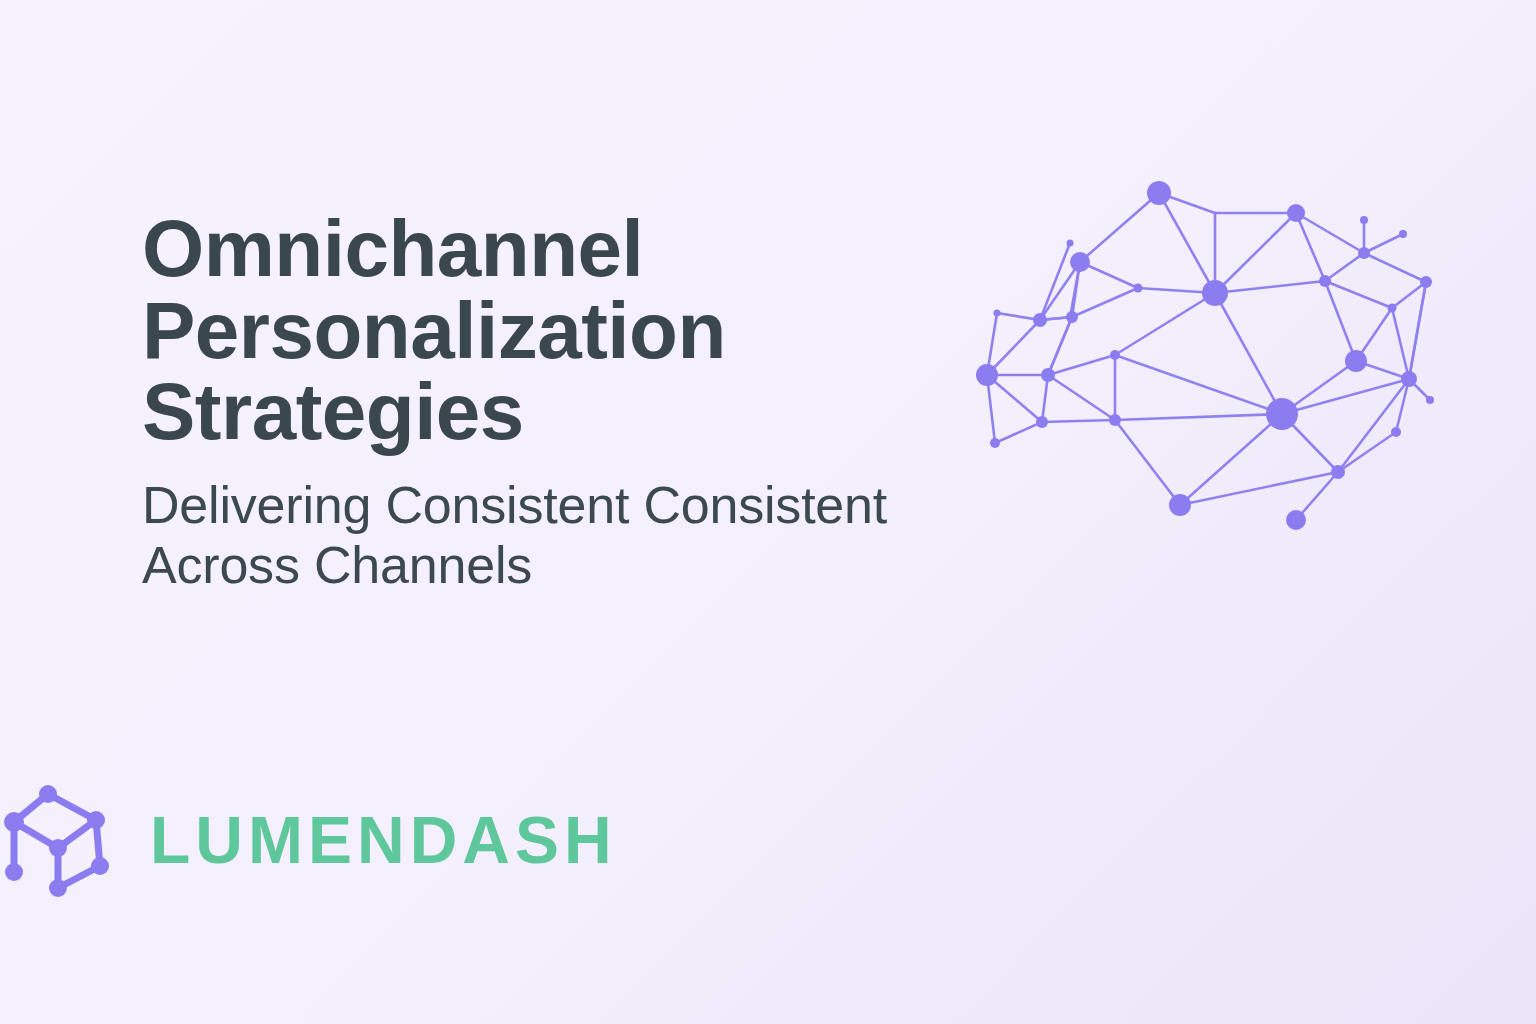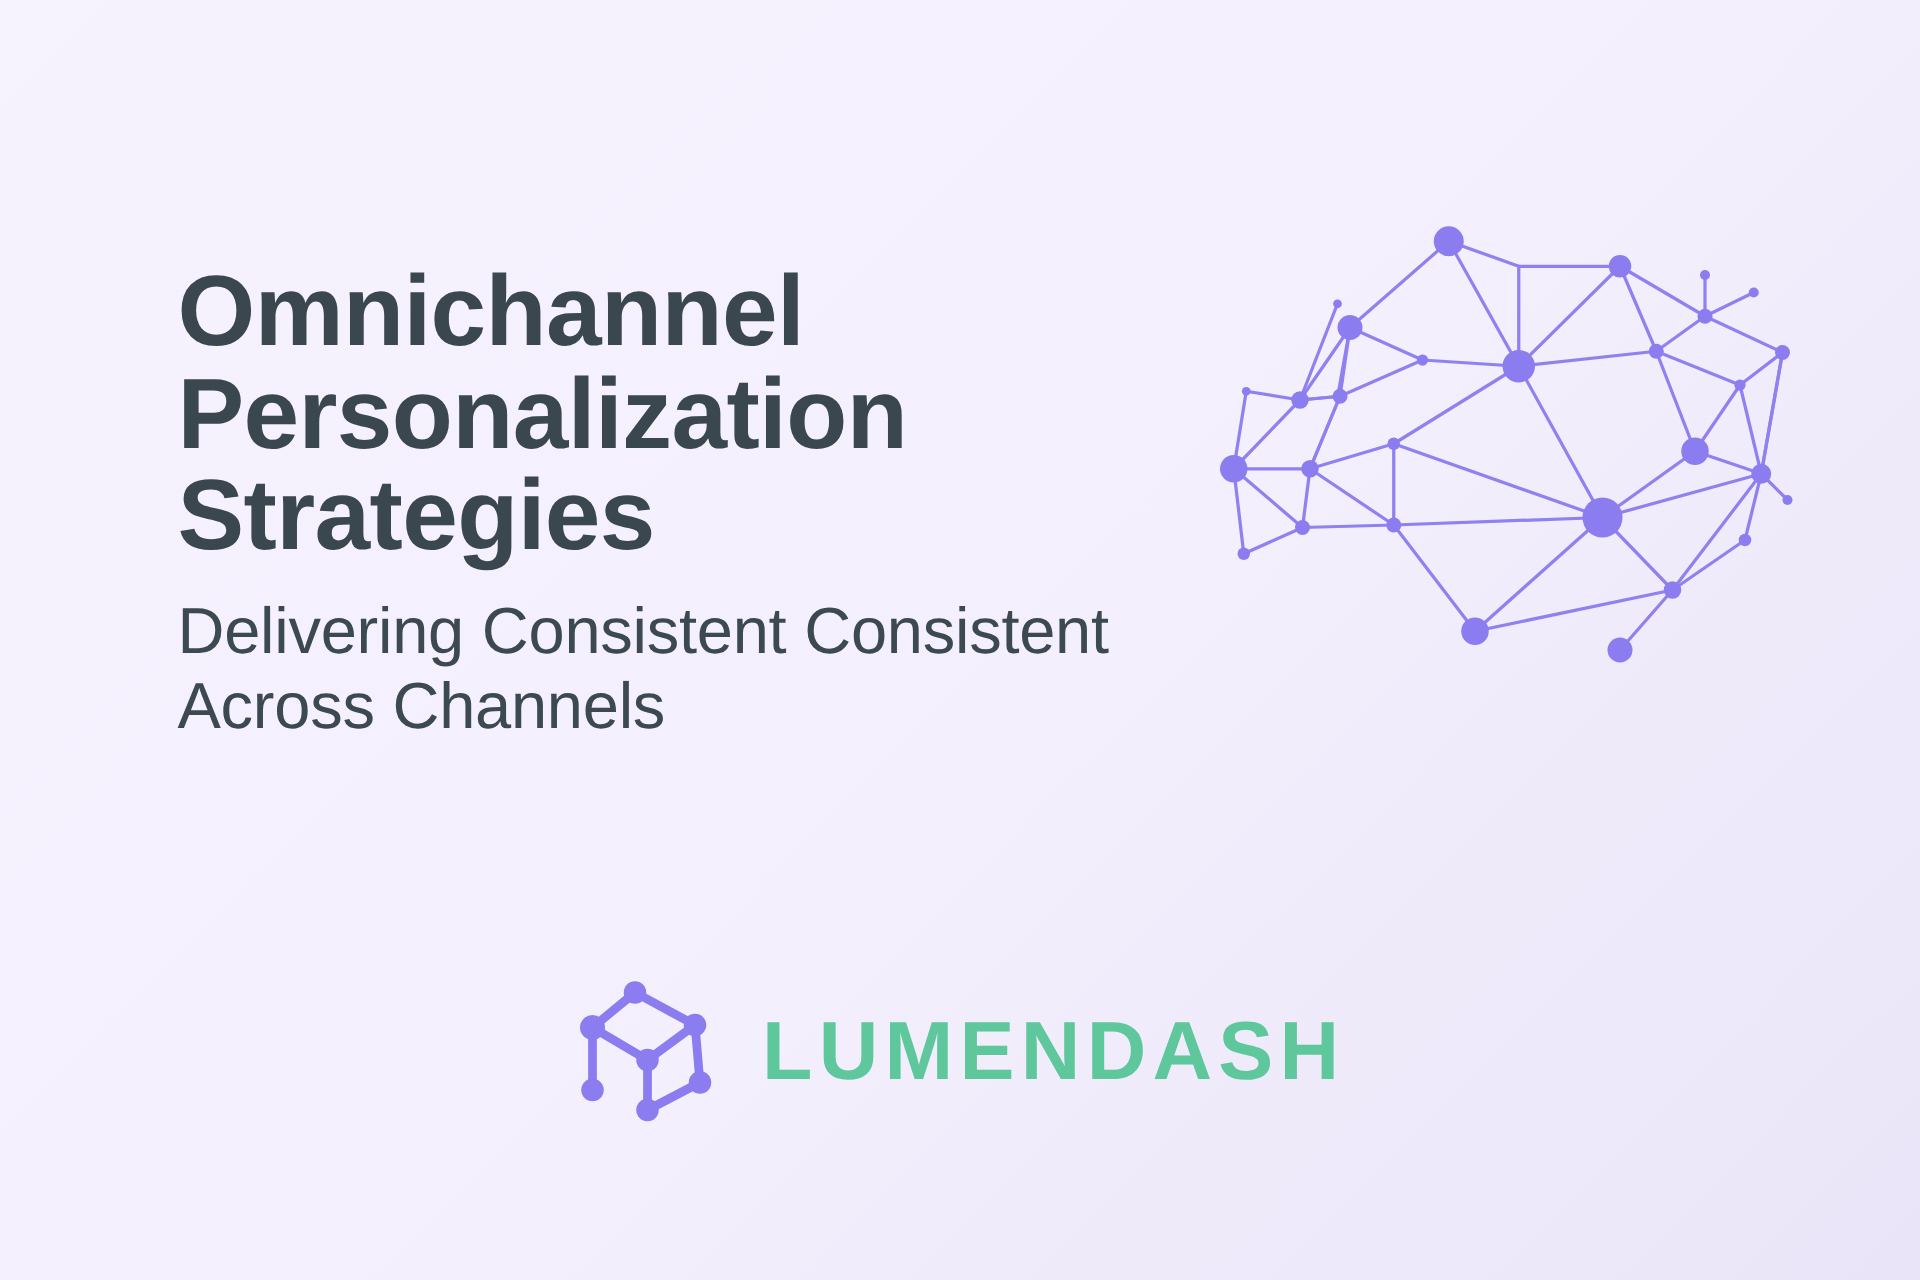--- a/index.html
+++ b/index.html
@@ -64,21 +64,20 @@
   #network-graphic svg { display: block; width: 100%; height: 100%; }
 
   
   #brand-lockup {
     position: absolute;
     left: 0;
     right: 0;
     top: 780px;
     display: flex;
     align-items: center;
-    justify-content: center;
     gap: 26px;
   }
   #brand-mark { width: 124px; height: 120px; flex: none; }
   #brand-mark svg { display: block; width: 100%; height: 100%; }
   #brand-wordmark {
     font-family: "Liberation Sans", "DejaVu Sans", sans-serif;
     font-weight: 700;
     font-size: 66px;
     letter-spacing: 5px;
     color: #5ec79c;

